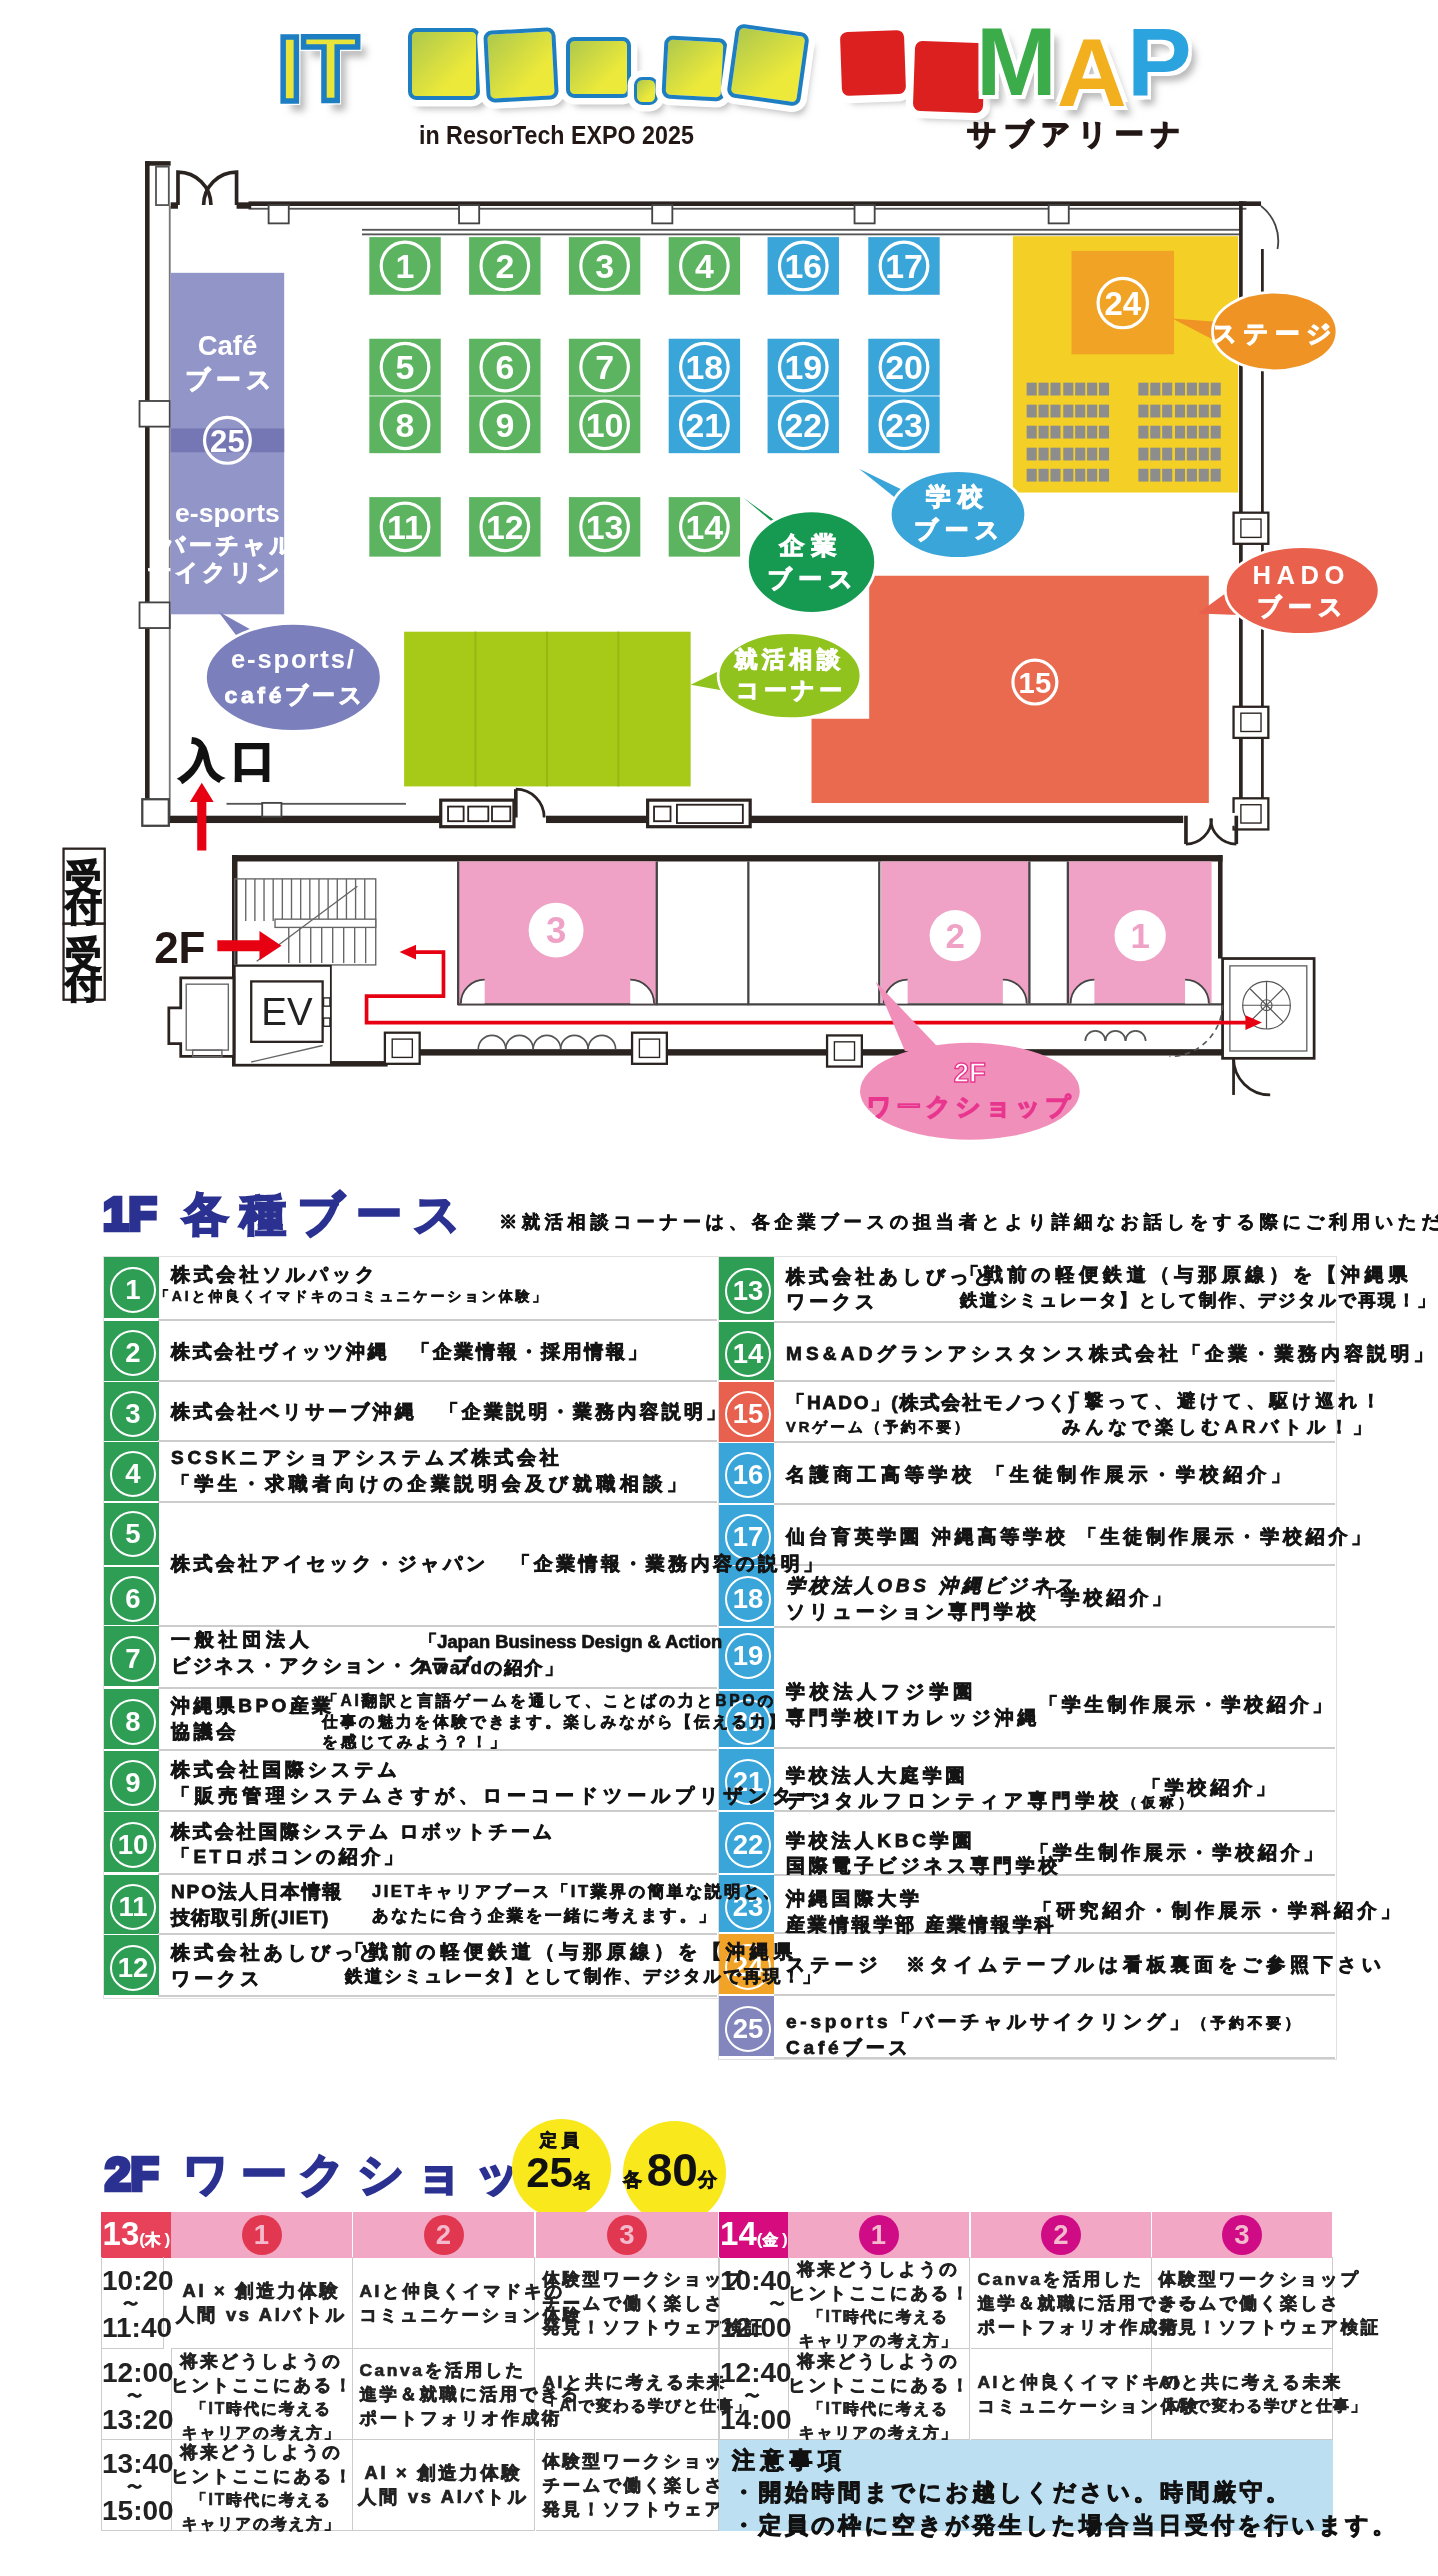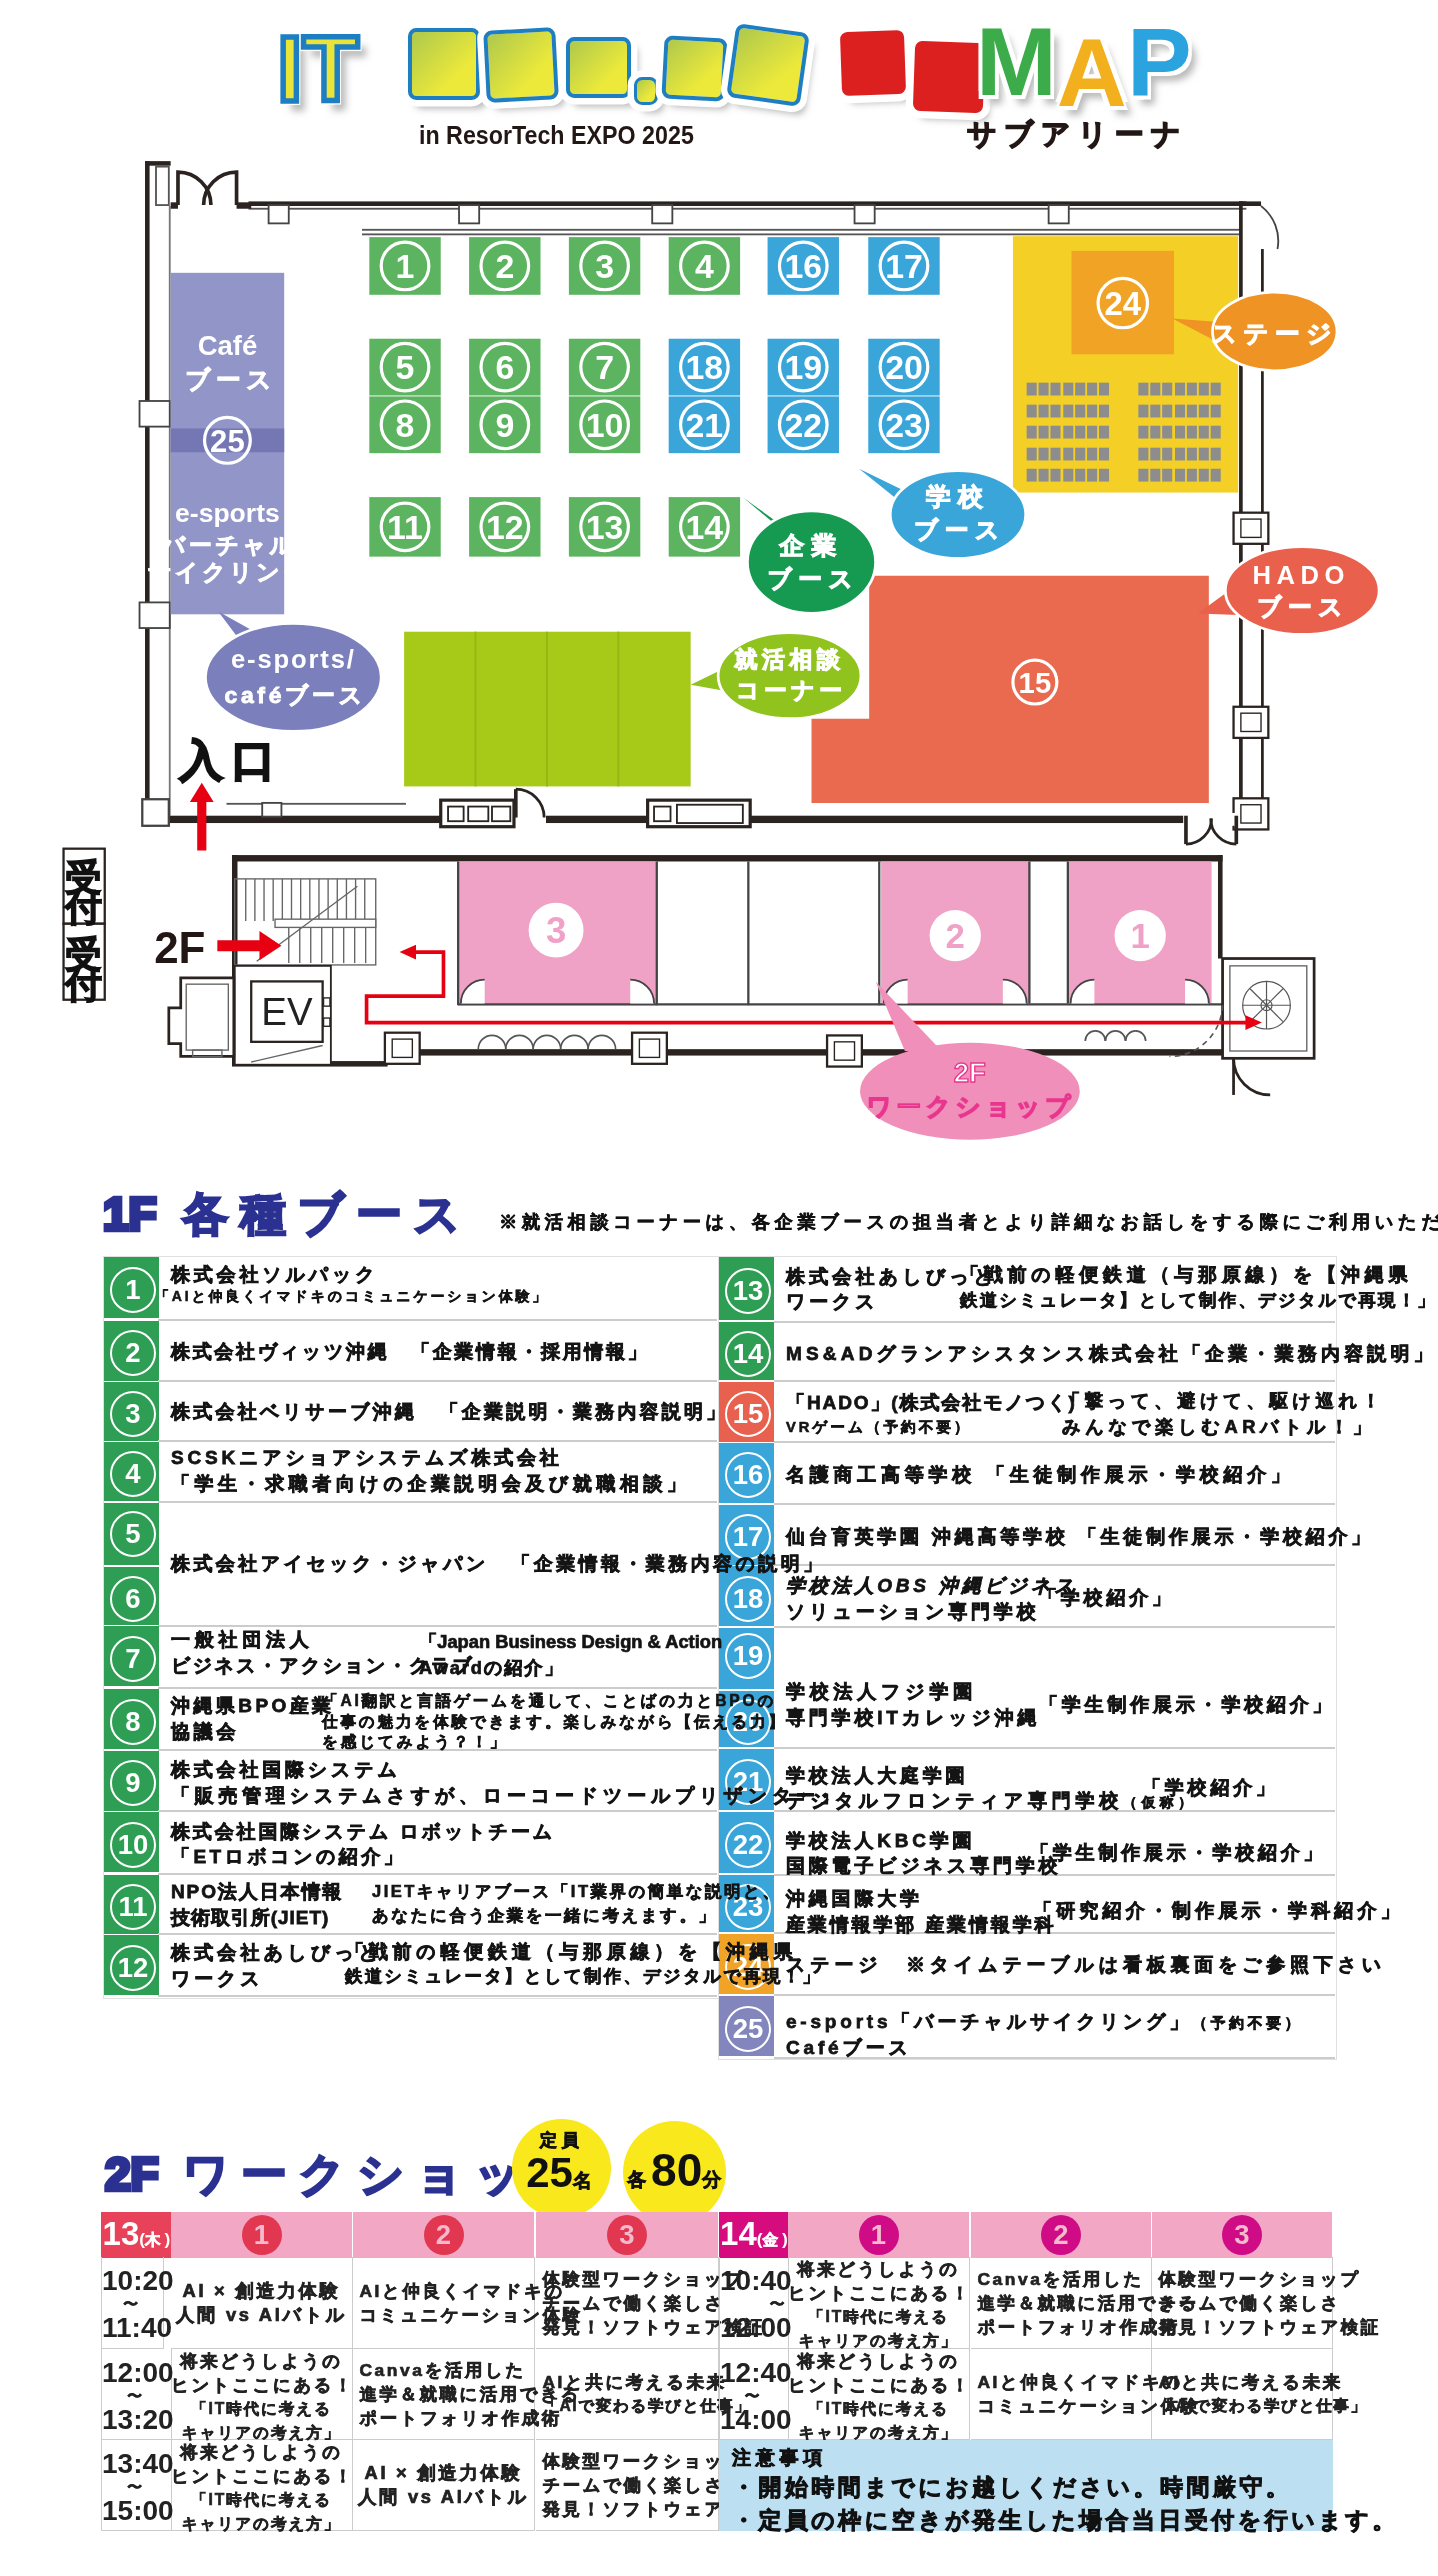--- a/index.html
+++ b/index.html
@@ -748,21 +748,21 @@
 <div class="ln" style="left:786px;top:2009px;font-size:19px;letter-spacing:.2em;-webkit-text-stroke:.04em #141414;">e-sports「バーチャルサイクリング」<span style="font-size:14.7px;">（予約不要）</span></div>
 <div class="ln" style="left:786px;top:2035px;font-size:19px;letter-spacing:.2em;-webkit-text-stroke:.04em #141414;">Caféブース</div>
 
 <div class="abs b" style="left:105px;top:2144px;font-size:46px;color:#2b3191;-webkit-text-stroke:4.6px #2b3191;">2F <span class="jp" style="margin-left:11px;">ワークショップ</span></div>
 
 <div class="abs" style="left:512px;top:2119px;width:99px;height:99px;border-radius:50%;background:#f8e81c;text-align:center;color:#111;font-weight:bold;">
 <div class="jpl" style="font-size:17.4px;margin-top:9.2px;">定員</div>
 <div style="font-size:42px;line-height:42px;">25<span class="jpl" style="font-size:19px;">名</span></div>
     </div>
 
-<div class="abs" style="left:623px;top:2121px;width:103px;height:103px;border-radius:50%;background:#f8e81c;text-align:right;color:#111;font-weight:bold;">
+<div class="abs" style="left:623px;top:2121px;width:103px;height:103px;border-radius:50%;background:#f8e81c;text-align:left;color:#111;font-weight:bold;">
 <div style="font-size:46px;line-height:99px;"><span class="jpl" style="font-size:19px;">各</span>80<span class="jpl" style="font-size:19px;">分</span></div>
     </div>
 
 <div class="cell" style="left:101px;top:2212px;width:71px;height:46px;background:#e8425a;border:none;color:#fff;text-align:center;">
       <div style="font-size:33px;line-height:44px;">13<span style="font-size:17.4px;">(<span class="jpl" style="font-size:15.6px;">木</span>)</span></div>
     </div>
 
 <div class="cell" style="left:171px;top:2212px;width:182px;height:46px;background:#f2a8c4;border:none;border-right:1.8px solid #fff;">
       <div style="width:40px;height:40px;border-radius:50%;background:#e23750;color:#f4b9cc;font-size:27.5px;font-weight:bold;line-height:40px;text-align:center;margin:2.7px auto 0;">1</div>
     </div>
@@ -933,17 +933,17 @@
     </div>
 
 <div class="cell" style="left:1152px;top:2349px;width:181px;height:91px;">
       <div style="padding-top:21px;padding-left:6.4px;">
         <div style="font-size:17.4px;line-height:24px;letter-spacing:0.15em;-webkit-text-stroke:.04em #222;">AIと共に考える未来</div>
         <div style="font-size:15.6px;line-height:24px;letter-spacing:0.1em;-webkit-text-stroke:.04em #222;">「AIで変わる学びと仕事」</div>
       </div>
     </div>
 
 <div class="abs" style="left:719px;top:2440px;width:614px;height:91px;background:#bcdff1;color:#111;font-weight:bold;">
-<div class="jpl" style="font-size:19px;margin:4.6px 0 0 13px;white-space:nowrap;">注意事項</div>
+<div class="jpl" style="font-size:23px;margin:4.6px 0 0 13px;white-space:nowrap;">注意事項</div>
 <div class="jpl" style="font-size:23px;margin:1.8px 0 0 13px;white-space:nowrap;letter-spacing:.15em;">・開始時間までにお越しください。時間厳守。</div>
 <div class="jpl" style="font-size:23px;margin:1.8px 0 0 13px;white-space:nowrap;letter-spacing:.15em;">・定員の枠に空きが発生した場合当日受付を行います。</div>
     </div>
 </div>
 
 </body></html>

